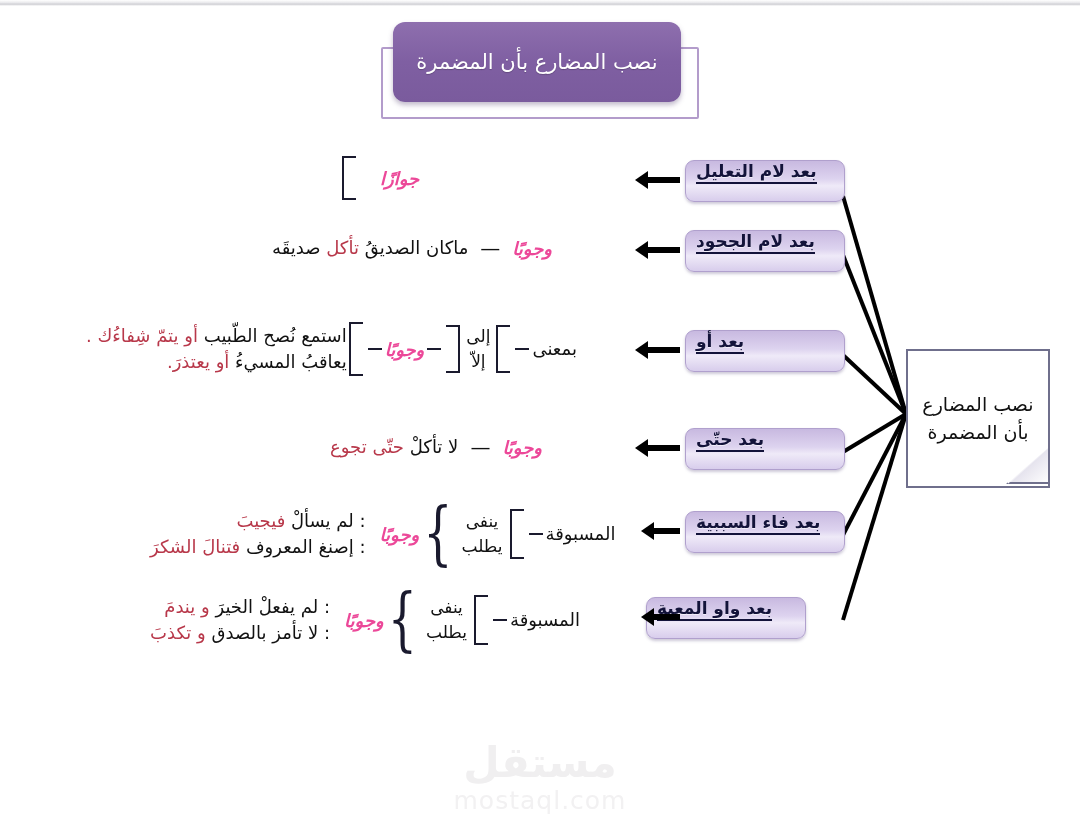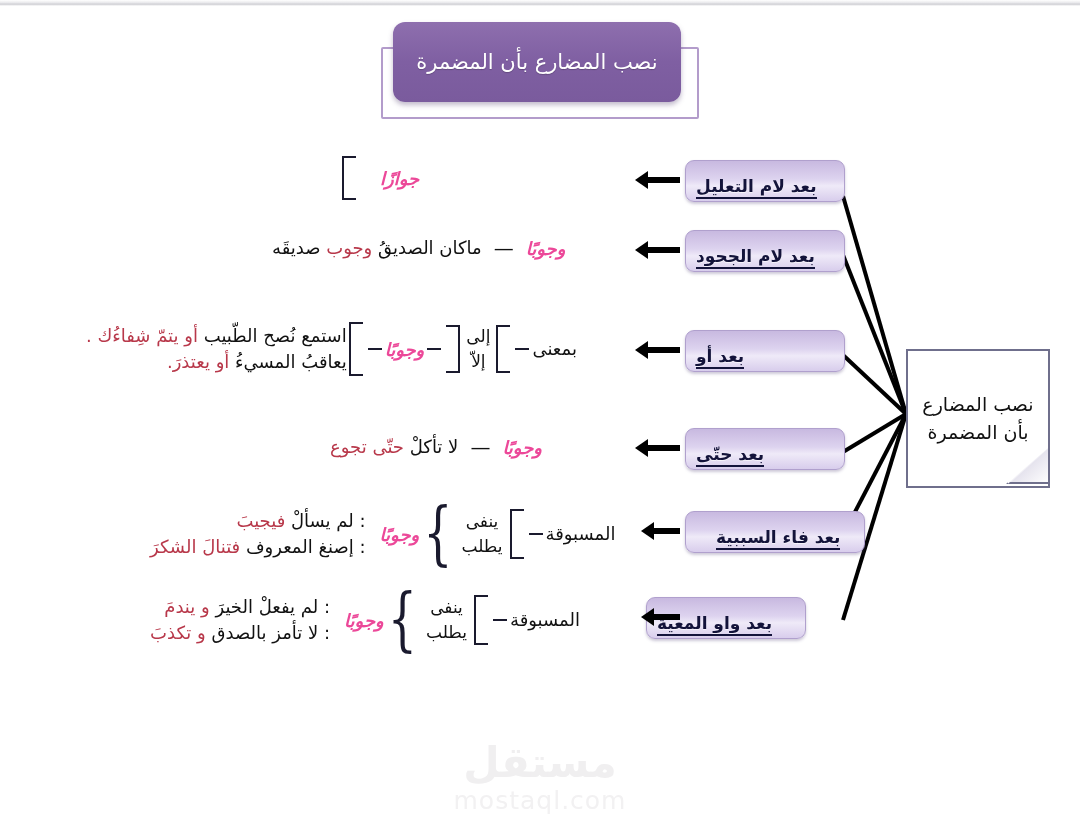--- a/index.html
+++ b/index.html
@@ -57,21 +57,21 @@
     box-sizing:border-box;
     clip-path:polygon(0 100%,100% 0,100% 100%);
   }
 
   
   .branch-box{
     position:absolute;width:158px;height:40px;
     background:linear-gradient(to bottom,#c8b9e0 0%,#ddd3ef 45%,#efeaf8 62%,#d8cdec 100%);
     border:1px solid #b0a0cd;border-radius:9px;
     box-shadow:0 2px 3px rgba(90,75,125,.30);
-    display:flex;align-items:flex-end;justify-content:flex-end;
+    display:flex;align-items:flex-start;justify-content:flex-end;
   }
   .branch-box .lbl{
     font-size:17px;font-weight:bold;color:#13133a;
     border-bottom:2px solid #13133a;
     padding:0 0 1px 0;margin:0 10px 2px 10px;
     white-space:nowrap;
     text-shadow:0 1px 0 rgba(255,255,255,.6);
   }
 
   
@@ -157,21 +157,21 @@
   </div>
   <div class="branch-box" style="left:685px;top:230px;">
     <span class="lbl">بعد لام الجحود</span>
   </div>
   <div class="branch-box" style="left:685px;top:330px;">
     <span class="lbl">بعد أو</span>
   </div>
   <div class="branch-box" style="left:685px;top:428px;">
     <span class="lbl">بعد حتّى</span>
   </div>
-  <div class="branch-box" style="left:685px;top:511px;padding-left:20px;">
+  <div class="branch-box" style="left:685px;top:511px;">
     <span class="lbl">بعد فاء السببية</span>
   </div>
   <div class="branch-box" style="left:646px;top:597px;">
     <span class="lbl">بعد واو المعية</span>
   </div>
 
   <div class="arrow" style="left:646px;top:177px;width:34px;"></div>
   <div class="arrow" style="left:646px;top:247px;width:34px;"></div>
   <div class="arrow" style="left:646px;top:347px;width:34px;"></div>
   <div class="arrow" style="left:646px;top:445px;width:34px;"></div>
@@ -182,21 +182,21 @@
     <span class="kind">جوازًا</span>
     <span style="display:inline-block;width:22px;"></span>
     <span class="brace-l" style="height:40px;"></span>
   </div>
 
   <div class="row" style="left:272px;top:233px;height:30px;">
     <span class="kind">وجوبًا</span>
     <span class="dash">—</span>
     <span class="ex">
       <span>ماكان الصديقُ</span>
-      <span class="red">وجوب</span>
+      <span class="red">تأكل</span>
       <span>صديقَه</span>
     </span>
   </div>
 
   <div class="row" style="left:86px;top:318px;height:62px;">
     <span class="ex">بمعنى</span>
     <span class="tick" style="margin:0 3px;"></span>
     <span class="brace-l" style="height:44px;"></span>
     <span class="stack" style="margin:0 4px;">
       <span class="small-word">إلى</span>

